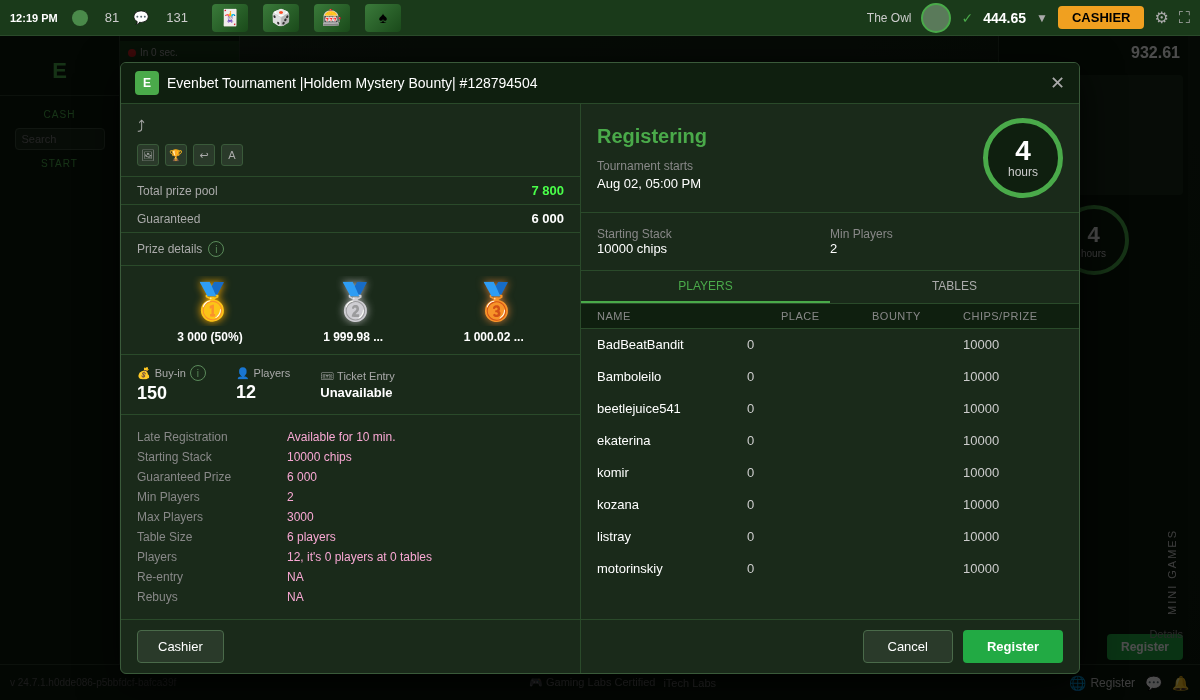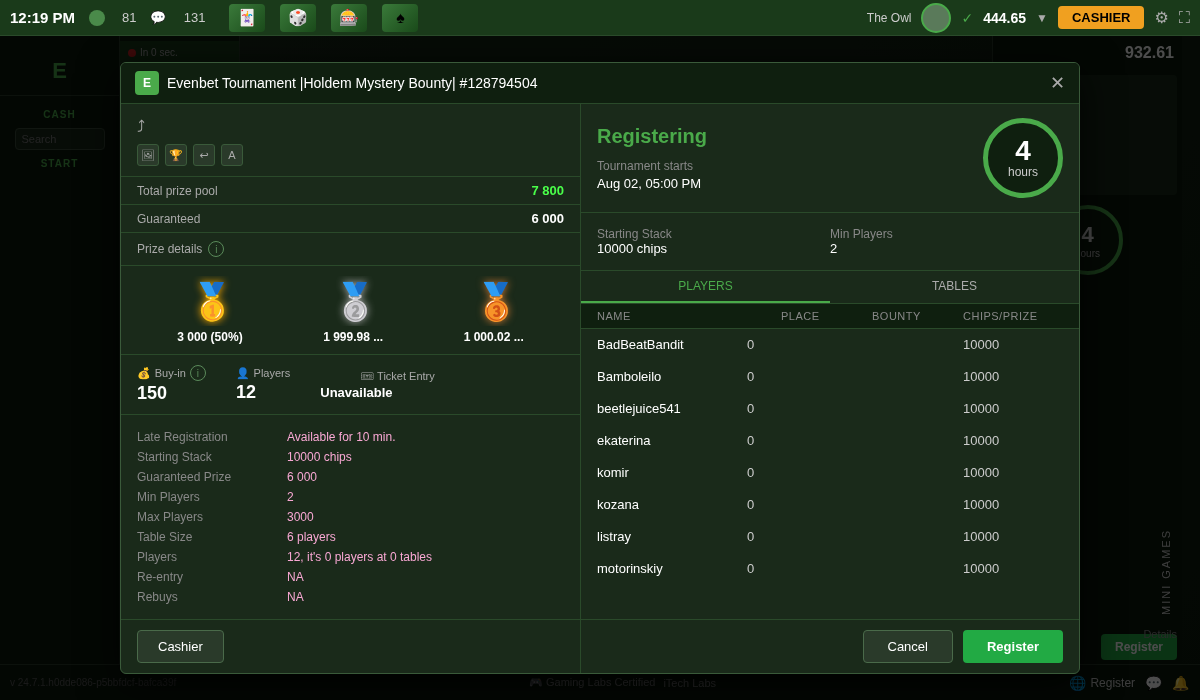--- a/index.html
+++ b/index.html
@@ -19,21 +19,21 @@
       background: #1a3a1a;
       height: 36px;
       padding: 0 10px;
       gap: 14px;
       border-bottom: 1px solid #2a4a2a;
       position: relative;
       z-index: 1;
     }
     .top-bar-time {
       color: #fff;
-      font-size: 15px;
+      font-size: 11px;
       font-weight: bold;
     }
     .top-bar-stat {
       display: flex;
       align-items: center;
       gap: 17px;
       color: #ccc;
       font-size: 13px;
     }
     .top-bar-stat .icon-circle {
@@ -109,21 +109,21 @@
       background: #1a2a1a;
       border: 1px solid #3a4a3a;
       border-radius: 4px;
       color: #ccc;
       font-size: 11px;
       padding: 4px 6px;
     }
     .sidebar-label {
       color: #4aaa4a;
       font-size: 10px;
-      font-weight: bold;
+      font-weight: normal;
       text-transform: uppercase;
       letter-spacing: 1px;
     }
 
     
     .tourney-list {
       position: absolute;
       top: 0; left: 120px;
       width: 120px;
       height: 100%;
@@ -350,21 +350,21 @@
     .buyin-row {
       display: flex;
       align-items: center;
       padding: 10px 16px;
       gap: 30px;
       border-bottom: 1px solid #2a4a2a;
     }
     .buyin-item { display: flex; flex-direction: column; gap: 2px; }
     .buyin-label { color: #aaa; font-size: 11px; display: flex; align-items: center; gap: 4px; }
     .buyin-value { color: #fff; font-size: 18px; font-weight: bold; }
-    .ticket-label { color: #aaa; font-size: 11px; margin-left: 40px; }
+    .ticket-label { color: #aaa; font-size: 11px; }
     .ticket-value { color: #fff; font-size: 13px; font-weight: bold; }
 
     
     .tabs-row {
       display: flex;
       border-bottom: 1px solid #2a4a2a;
     }
     .tab {
       flex: 1;
       padding: 8px 10px;
@@ -664,21 +664,21 @@
       <span class="t-label">In 0 sec.</span>
     </div>
     <div class="tourney-item">
       <span class="t-label">Aug 02, 01:58 PM</span>
     </div>
     <div class="tourney-item">
       <span class="t-label">In 0 sec.</span>
     </div>
   </div>
 
-  <div style="position:absolute;top:0;right:18px;width:190px;height:100%;background:#0d1a0d;border-left:1px solid #2a3a2a;">
+  <div style="position:absolute;top:0;right:12px;width:190px;height:100%;background:#0d1a0d;border-left:1px solid #2a3a2a;">
     <div style="padding:8px;color:#fff;font-size:16px;font-weight:bold;text-align:right;">932.61</div>
     <div style="padding:5px;background:#1a2a1a;margin:5px;border-radius:4px;height:120px;">
       <span style="color:#888;font-size:10px;">lm Mystery</span>
     </div>
     <div style="padding:5px;position:relative;">
       <div style="width:70px;height:70px;border-radius:50%;border:4px solid #4aaa4a;margin:0 auto;display:flex;flex-direction:column;align-items:center;justify-content:center;background:#0f1f0f;">
         <span style="color:#fff;font-size:22px;font-weight:bold;">4</span>
         <span style="color:#ccc;font-size:10px;">hours</span>
       </div>
     </div>

